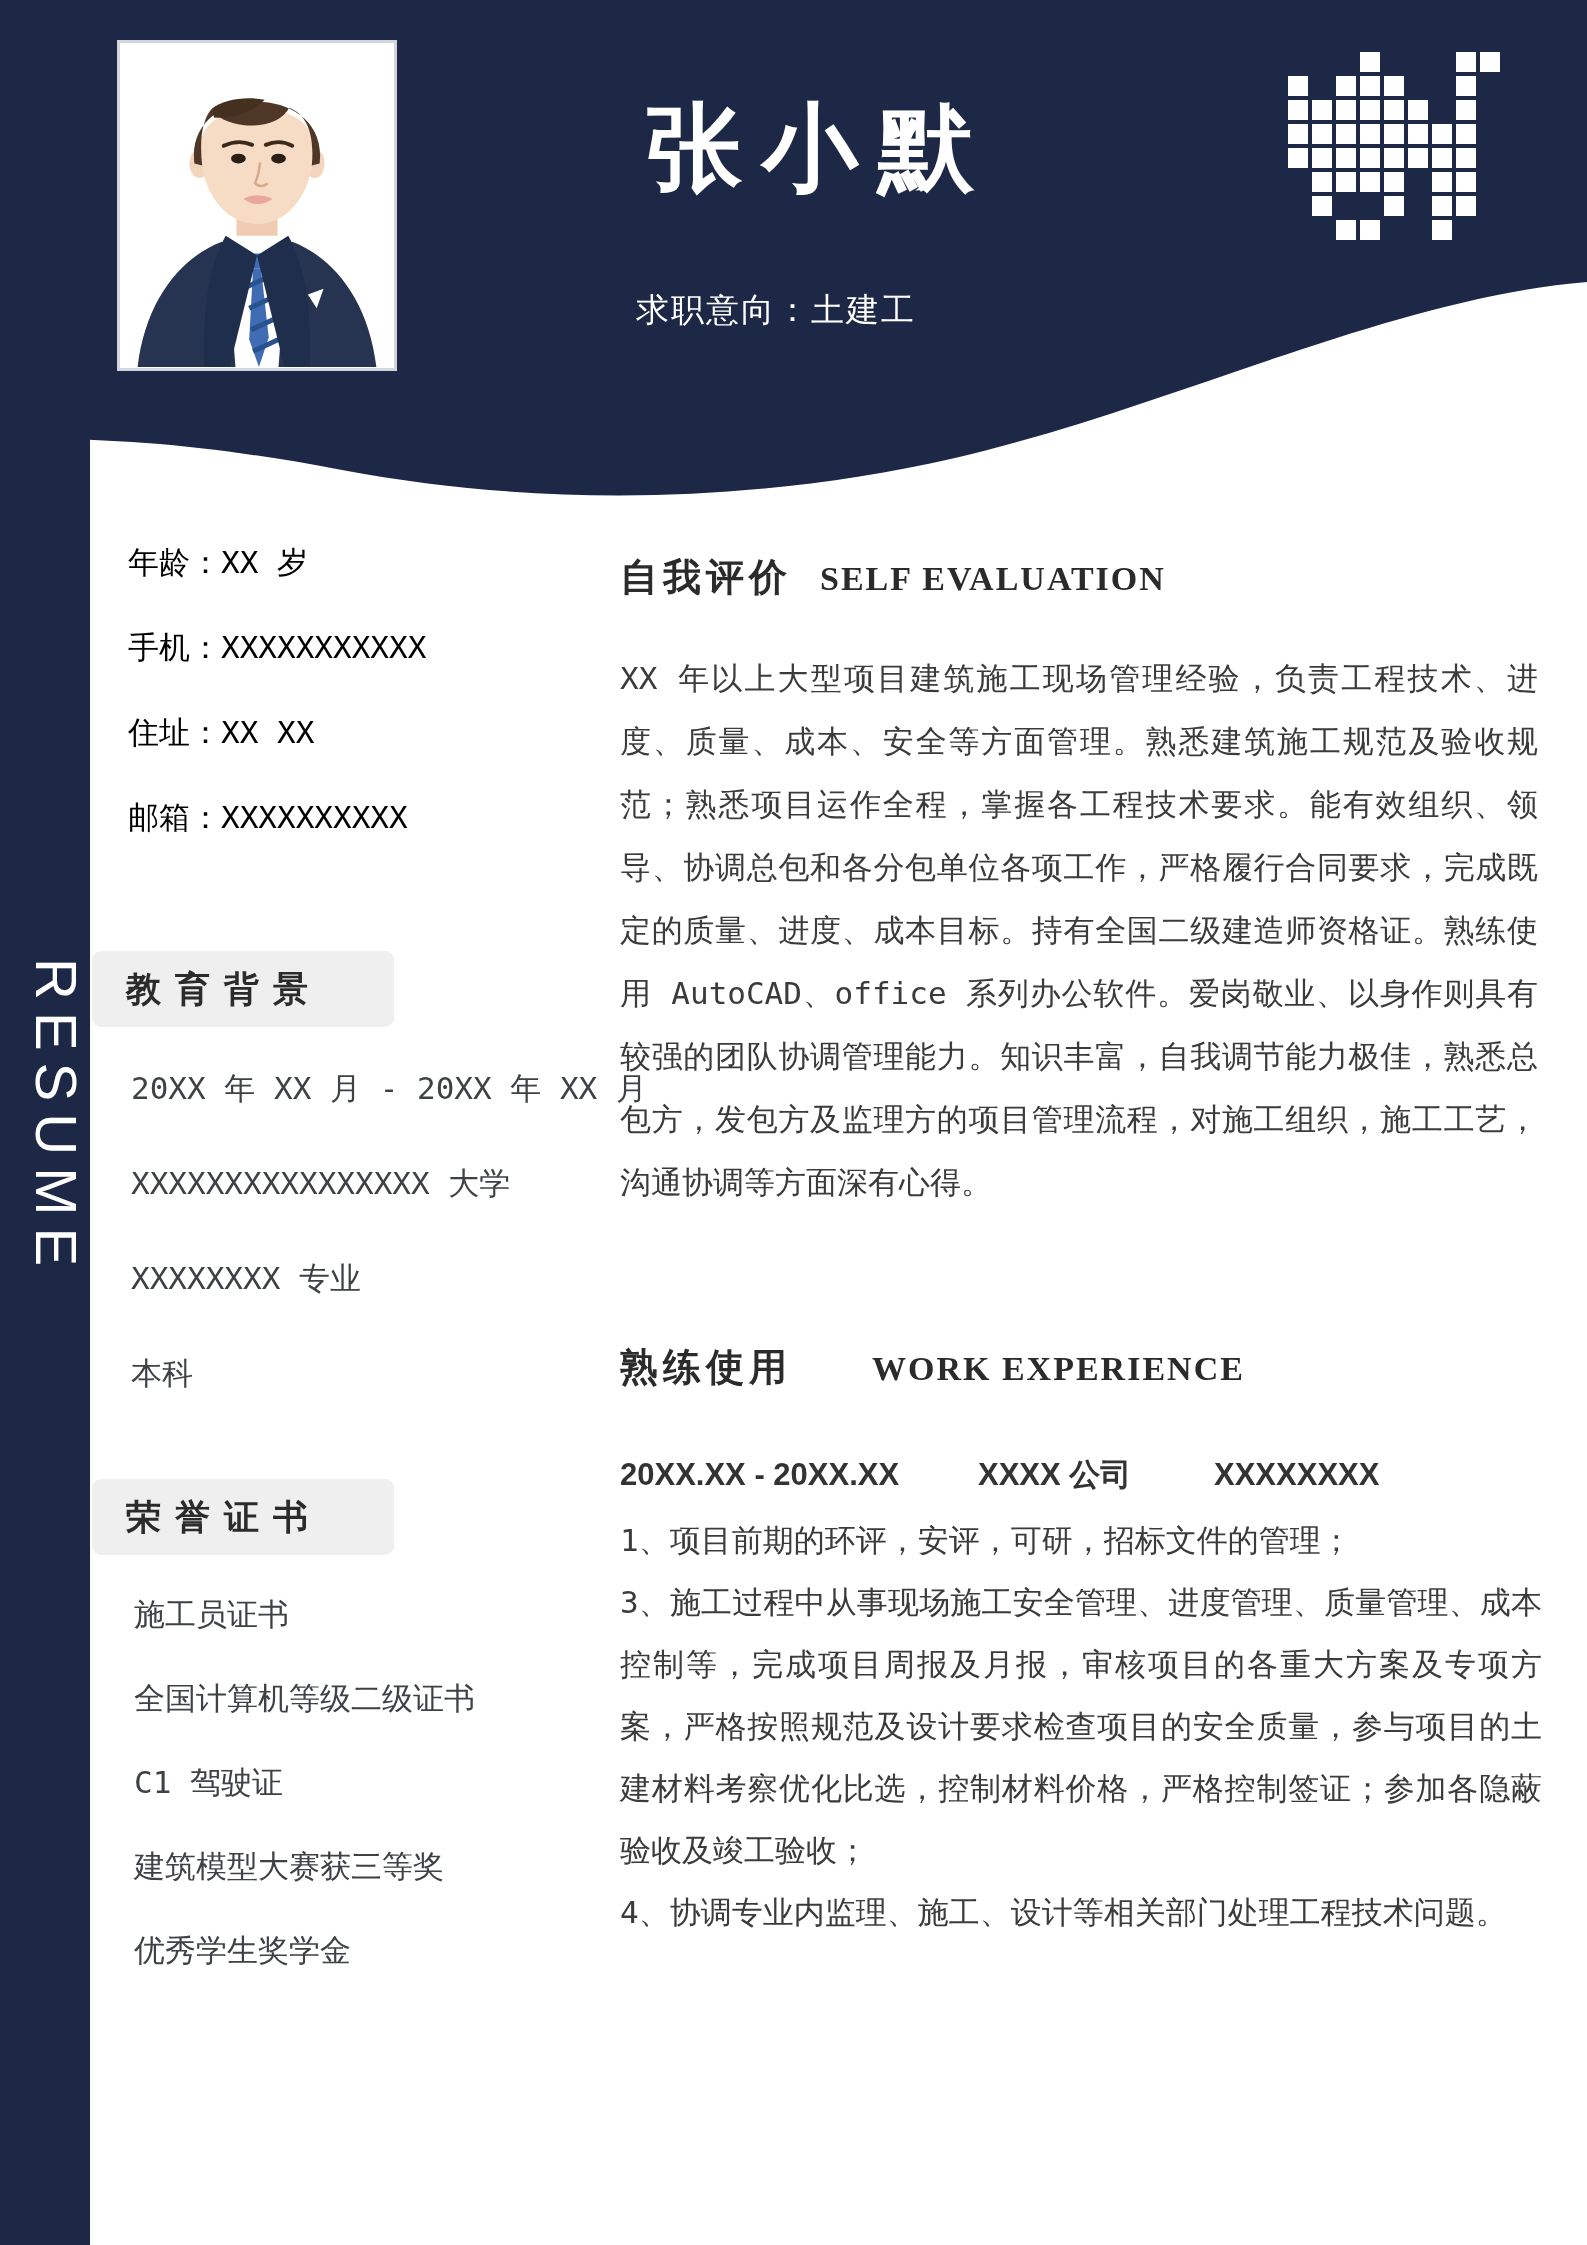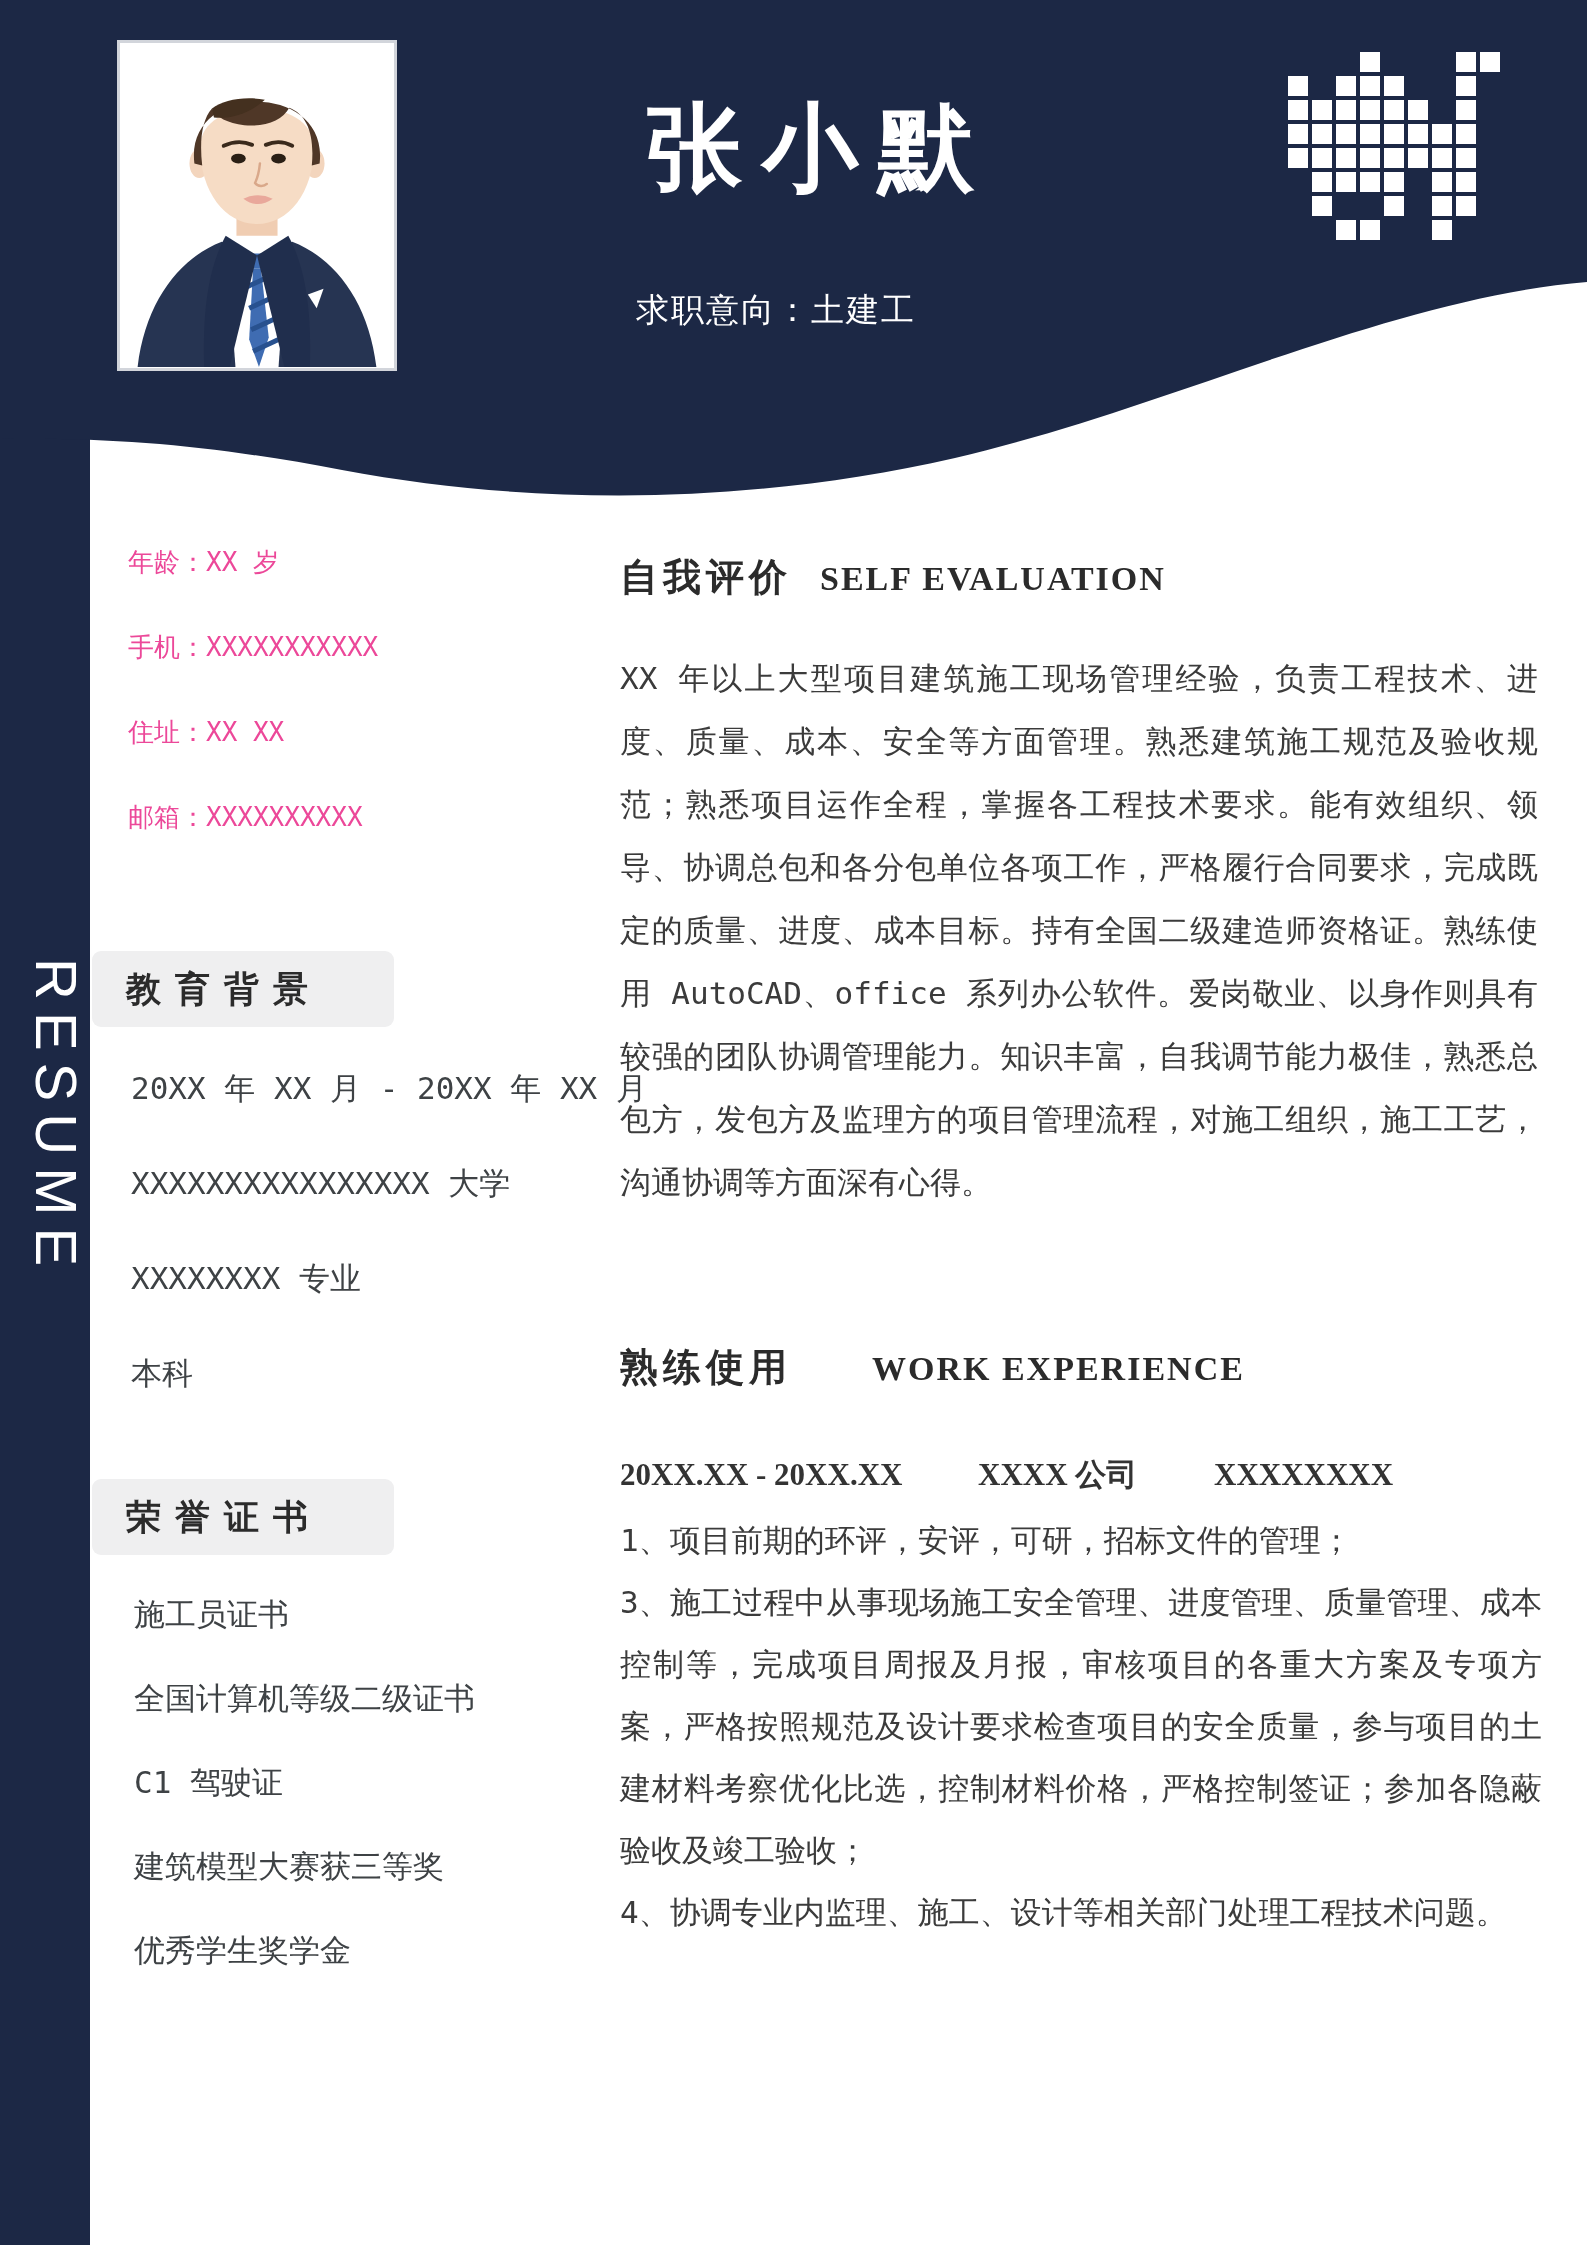--- a/index.html
+++ b/index.html
@@ -34,21 +34,21 @@
   .logo-cell { width:20px; height:20px; }
   .logo-cell.on { background:#ffffff; }
   .resume-vertical {
     position:absolute; left:0; top:958px; width:90px; z-index:2;
     display:flex; justify-content:center;
     writing-mode:vertical-rl; font-size:58px; letter-spacing:12px;
     color:#ffffff; font-family:"Liberation Sans", sans-serif;
   }
   .contact-list {
     position:absolute; left:128px; top:542px; z-index:2; list-style:none;
-    font-size:26px; color:#ec4899; font-family:"DejaVu Sans Mono", monospace;
+    font-size:31px; color:#000000; font-family:"DejaVu Sans Mono", monospace;
   }
   .contact-list li { height:40px; line-height:40px; margin-bottom:45px; white-space:nowrap; }
   .section-bar {
     position:absolute; left:92px; width:302px; height:76px; z-index:2;
     background:#efeff0; color:#2b2b2b;
     font-size:35px; font-weight:bold; letter-spacing:14px;
     line-height:76px; padding-left:34px; white-space:nowrap;border-radius:9px;
   }
   .bar-education { top:951px; }
   .bar-honors { top:1479px; }
@@ -67,21 +67,21 @@
   .sec-heading .zh { font-size:38px; font-weight:bold; color:#2b2b2b; letter-spacing:5px;text-align:right; }
   .sec-heading .en { font-size:34px; font-weight:bold; color:#2b2b2b; letter-spacing:2px; font-family:Liberation Serif, serif; }
   .heading-selfeval { top:552px; } .heading-selfeval .en { margin-left:28px; }
   .heading-work { top:1342px; } .heading-work .en { margin-left:80px; }
   .selfeval-text {
     position:absolute; left:620px; top:647px; width:918px; z-index:2;
     font-size:31px; line-height:63px; color:#3b3b3b; text-align:justify;
     font-family:"DejaVu Sans Mono", monospace;
   }
   .work-meta { position:absolute; top:1455px; z-index:2; font-size:31px; font-weight:bold; color:#333333;
-    font-family:Liberation Serif, serif; white-space:nowrap; line-height:40px; }
+    font-family:Liberation Sans, sans-serif; white-space:nowrap; line-height:40px; }
   .meta-period { left:620px; } .meta-company { left:978px; } .meta-position { left:1214px; }
   .duties {
     position:absolute; left:620px; top:1509px; width:922px; z-index:2;
     font-size:31px; line-height:62px; color:#3b3b3b; text-align:justify;
     font-family:"DejaVu Sans Mono", monospace;
   }
   .duties p { margin:0; }
 </style>
 </head>
 <body>

